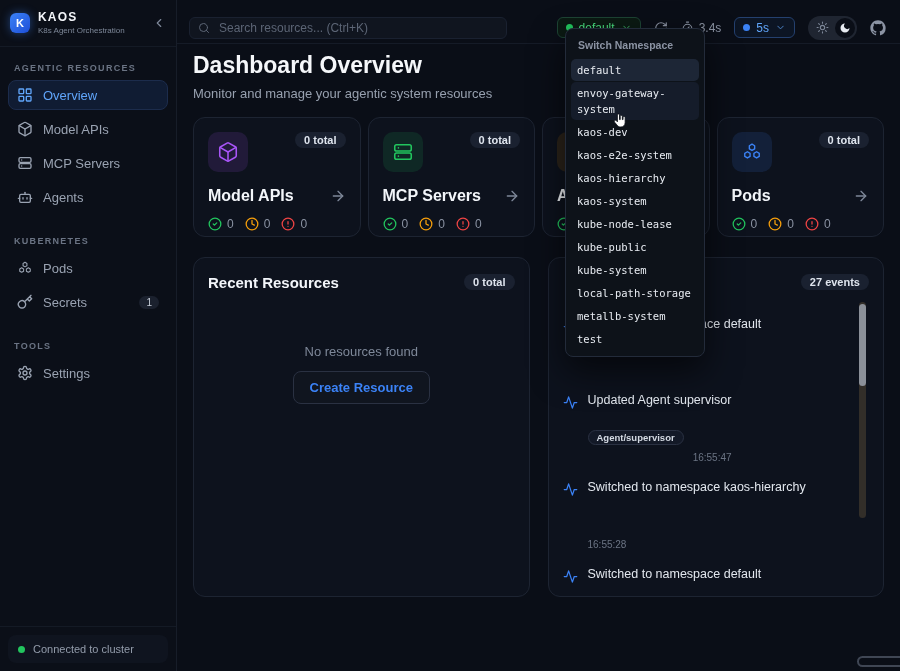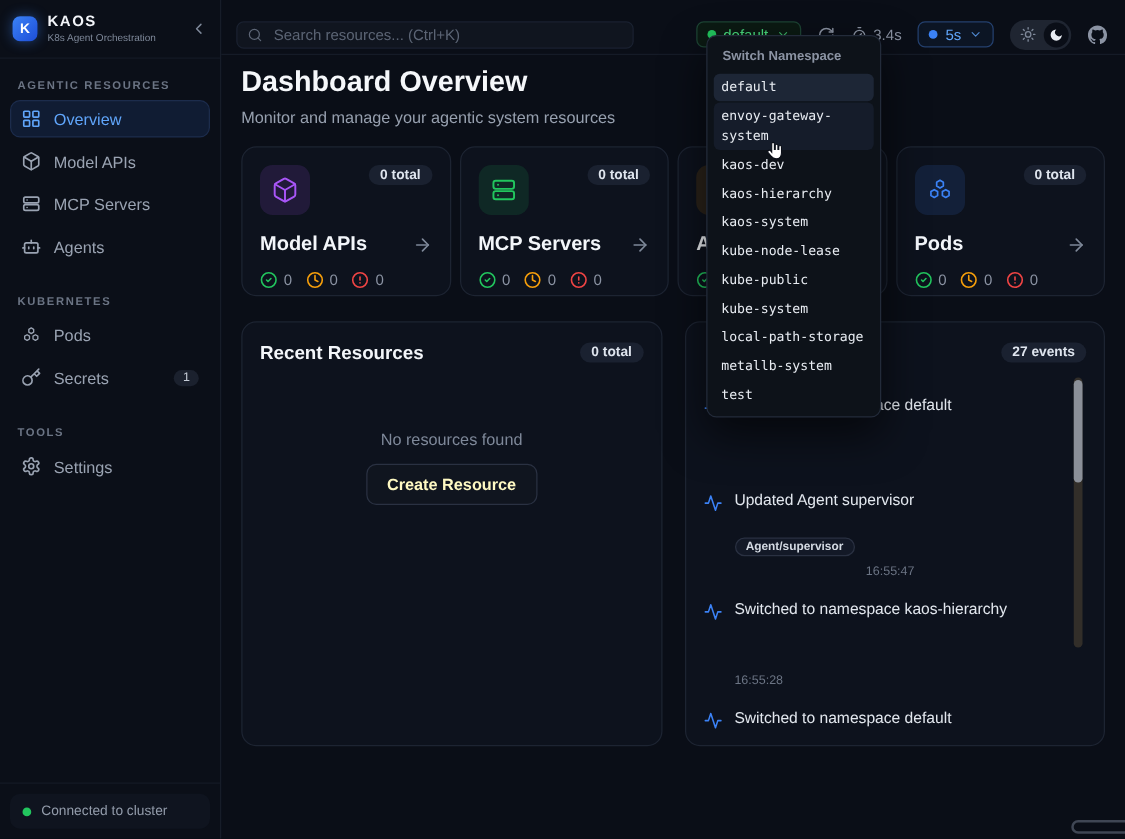--- a/index.html
+++ b/index.html
@@ -82,21 +82,21 @@
   .st-group { display:flex; align-items:center; gap:5px; margin-right:11px; font-size:12px; color:#8b93a3; }
   .st-group .ic { width:14px; height:14px; stroke-width:2.2; }
   .st-ok .ic { color:#22c55e; } .st-warn .ic { color:#f59e0b; } .st-err .ic { color:#ef4444; }
 
   .bottom-grid { display:grid; grid-template-columns:1fr 1fr; gap:18px; }
   .panel { height:340px; padding:14px; position:relative; overflow:hidden; }
   .panel-head { display:flex; align-items:center; justify-content:space-between; min-height:20px; }
   .panel-title { font-size:15px; font-weight:bold; color:#f3f6fa; }
   .empty-wrap { display:flex; flex-direction:column; align-items:center; gap:12px; margin-top:52px; }
   .empty-text { font-size:13px; color:#7e8899; }
-  .create-btn { background:#10151f; border:1px solid #2a3142; border-radius:8px; color:#fef9c3;
+  .create-btn { background:#10151f; border:1px solid #2a3142; border-radius:8px; color:#3b82f6;
                 font-size:13px; font-weight:600; padding:8px 16px; font-family:"Liberation Sans",sans-serif; }
 
   .ev-list { margin-top:25px; }
   .ev { display:flex; gap:10px; margin-bottom:17px; }
   .ev-ic { width:15px; height:15px; color:#3b82f6; flex:none; margin-top:2px; }
   .ev-title { font-size:12.5px; color:#e2e7ee; }
   .ev-meta { display:flex; align-items:center; gap:9px; margin-top:5px; min-height:15px; }
   .ev-badge { border:1px solid #2a3142; background:#131927; border-radius:8px; padding:1px 8px;
               font-size:9.5px; font-weight:bold; color:#d4dae3; }
   .ev-time { font-size:10px; color:#6b7484;margin-top:40px; }
@@ -559,20 +559,21 @@
       </div>
     </section>
   </div>
 </main>
 
 <div class="ns-dd">
   <div class="ns-dd-head">Switch Namespace</div>
   <div class="ns-item selected">default</div>
   <div class="ns-item highlighted">envoy-gateway-system</div>
   <div class="ns-item">kaos-dev</div>
+  <div class="ns-item">kaos-e2e-system</div>
   <div class="ns-item">kaos-hierarchy</div>
   <div class="ns-item">kaos-system</div>
   <div class="ns-item">kube-node-lease</div>
   <div class="ns-item">kube-public</div>
   <div class="ns-item">kube-system</div>
   <div class="ns-item">local-path-storage</div>
   <div class="ns-item">metallb-system</div>
   <div class="ns-item">test</div>
 </div>
 

